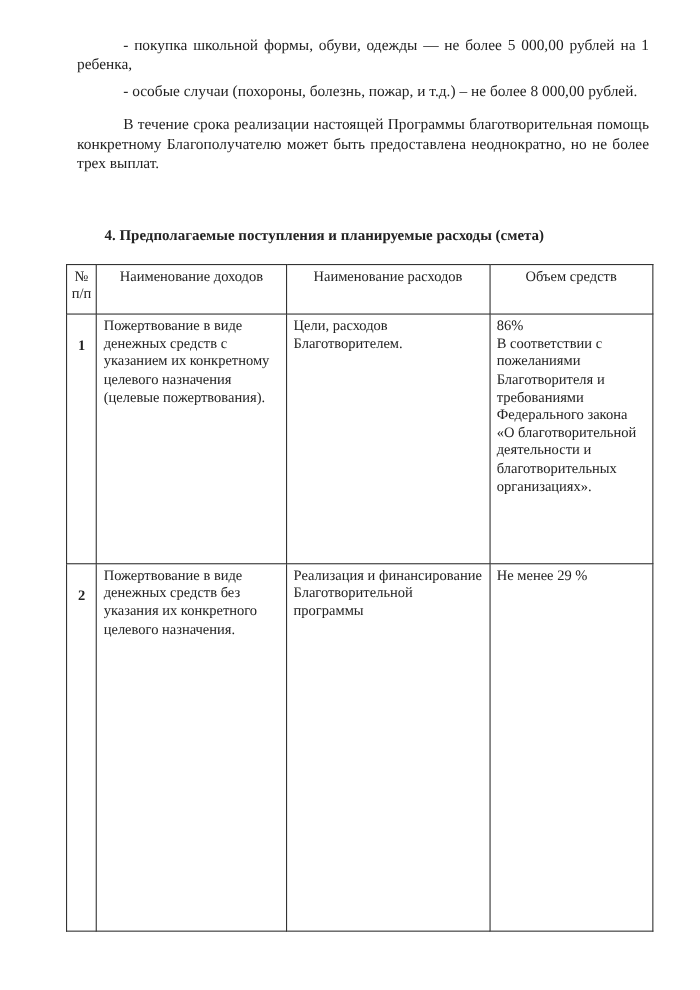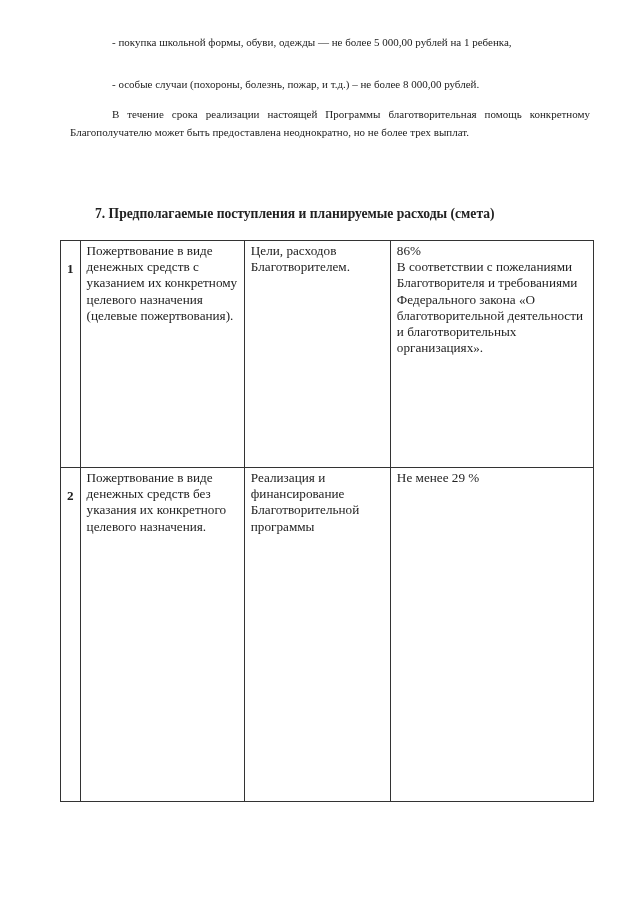--- a/index.html
+++ b/index.html
@@ -1,18 +1,18 @@
 <!DOCTYPE html>
 <html><head>
 <meta charset="utf-8">
 <style>
   html, body { margin:0; padding:0; background:#fff; }
   body { width:636px; height:900px; position:relative; overflow:hidden;
          font-family:"Liberation Serif", "DejaVu Serif", serif; color:#222; }
-  .p { position:absolute; left:70px; width:520px; font-size:11px; line-height:18px; text-align:justify; }
+  .p { position:absolute; left:70px; width:520px; font-size:14px; line-height:18px; text-align:justify; }
   .indent { text-indent:42px; }
   .p1 { top:33px; }
   .p2 { top:75px; }
   .p3 { top:105px; }
   .heading { position:absolute; top:206px; left:95px; font-size:13.6px; font-weight:bold; white-space:nowrap; }
   table { position:absolute; top:240px; left:60px; border-collapse:collapse; width:534px; }
   td, th { border:1.5px solid #333; vertical-align:top; font-size:13.2px; line-height:16.2px; font-weight:normal; padding:2px 6px 0 6px; }
   th { height:40px; text-align:center; }
   th.num { width:18px; padding:2px 4px; }
   td.num { text-align:center; font-weight:bold; vertical-align:middle; padding-top:0; }
@@ -23,24 +23,30 @@
   .c3 { width:170px; }
   .c4 { width:134px; }
 </style>
 </head>
 <body>
 
 <div class="p p1 indent">- покупка школьной формы, обуви, одежды  — не более 5 000,00 рублей на 1 ребенка,</div>
 <div class="p p2 indent">- особые случаи (похороны, болезнь, пожар, и т.д.) – не более 8 000,00 рублей.</div>
 <div class="p p3 indent">В течение срока реализации настоящей Программы благотворительная помощь конкретному Благополучателю может быть предоставлена неоднократно, но не более трех выплат.</div>
 
-<div class="heading">7.  Предполагаемые поступления и планируемые расходы (смета)</div>
+<div class="heading">4.  Предполагаемые поступления и планируемые расходы (смета)</div>
 
 <table>
   <tbody>
+      <tr>
+    <th class="num">№ п/п</th>
+    <th class="c2">Наименование доходов</th>
+    <th class="c3">Наименование расходов</th>
+    <th class="c4">Объем средств</th>
+  </tr>
   <tr class="r1">
     <td class="num">1</td>
     <td>Пожертвование в виде денежных средств с указанием их конкретному целевого назначения (целевые пожертвования).</td>
     <td>Цели, расходов Благотворителем.</td>
     <td>
       <div>86%</div>
       <div>В соответствии с пожеланиями Благотворителя и требованиями Федерального закона «О благотворительной деятельности и благотворительных организациях».</div>
     </td>
   </tr>
   <tr class="r2">

